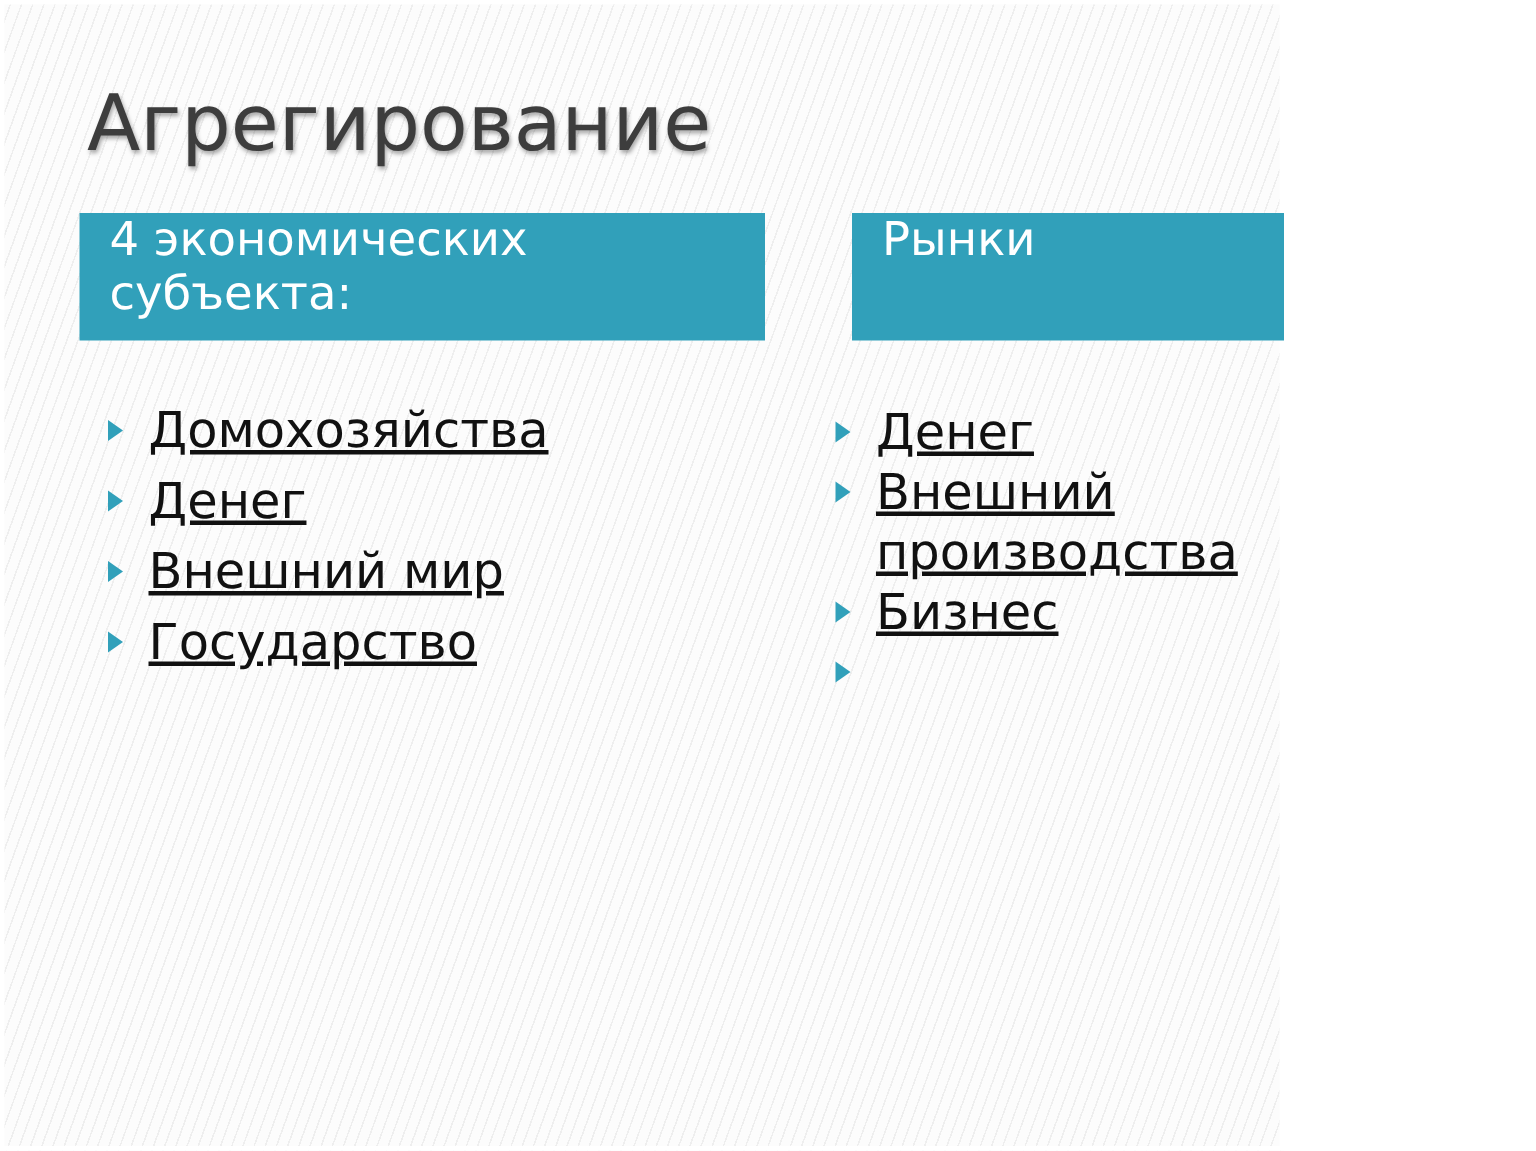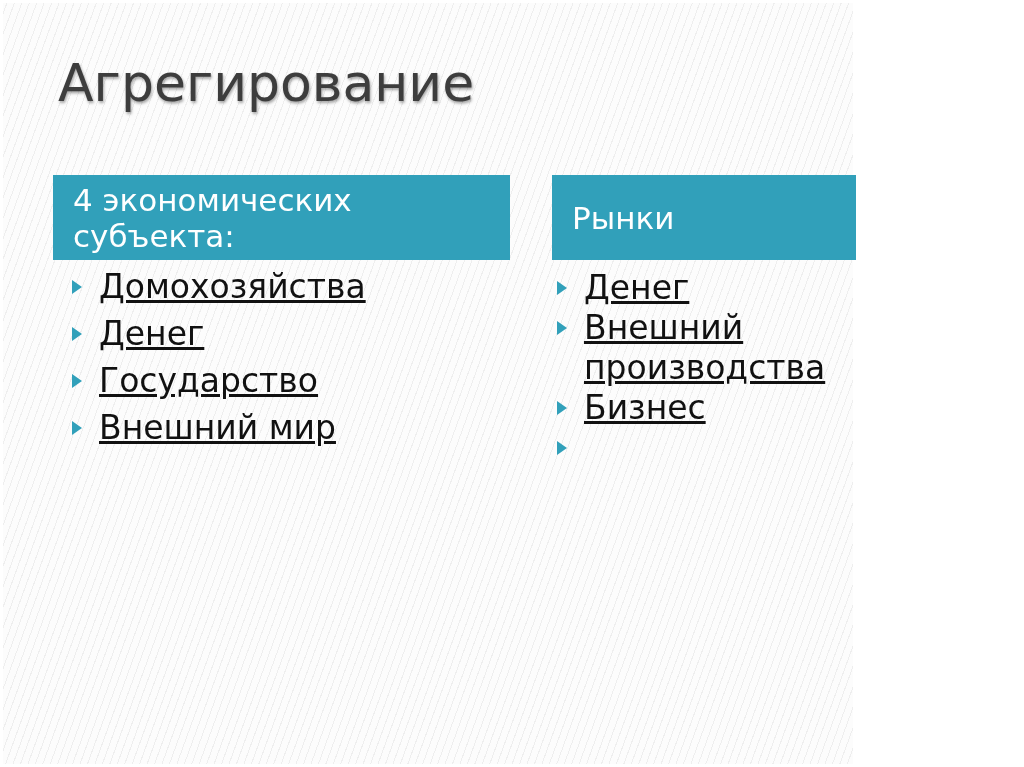--- a/index.html
+++ b/index.html
@@ -41,29 +41,28 @@
     text-shadow: 1px 2px 3px rgba(0,0,0,0.35);
     white-space: nowrap;
   }
   .hdr {
     position: absolute;
     top: 142px;
     height: 85px;
     background: #31a0ba;
     color: #ffffff;
     display: flex;
-    align-items: center;
+    align-items: flex-start;
     padding-left: 20px;
     box-sizing: border-box;
     font-size: 31px;
     line-height: 36px;
-    margin-top: 33px;
   }
   .hdr.left  { left: 53px;  width: 457px; }
-  .hdr.right { left: 552px; width: 455px; }
+  .hdr.right { left: 568px; width: 455px; }
   .list {
     position: absolute;
     margin: 0;
     padding: 0;
     list-style: none;
     color: #111111;
     font-size: 33px;
     text-decoration: underline;
   }
   .list li {
@@ -114,25 +113,25 @@
     <li>
       <span class="tri"></span>
       <span>Домохозяйства</span>
     </li>
     <li>
       <span class="tri"></span>
       <span>Денег</span>
     </li>
     <li>
       <span class="tri"></span>
-      <span>Государство</span>
+      <span>Внешний мир</span>
     </li>
     <li>
       <span class="tri"></span>
-      <span>Внешний мир</span>
+      <span>Государство</span>
     </li>
   </ul>
 
   <ul class="list right-list">
     <li>
       <span class="tri"></span>
       <span>Денег</span>
     </li>
     <li>
       <span class="tri"></span>

